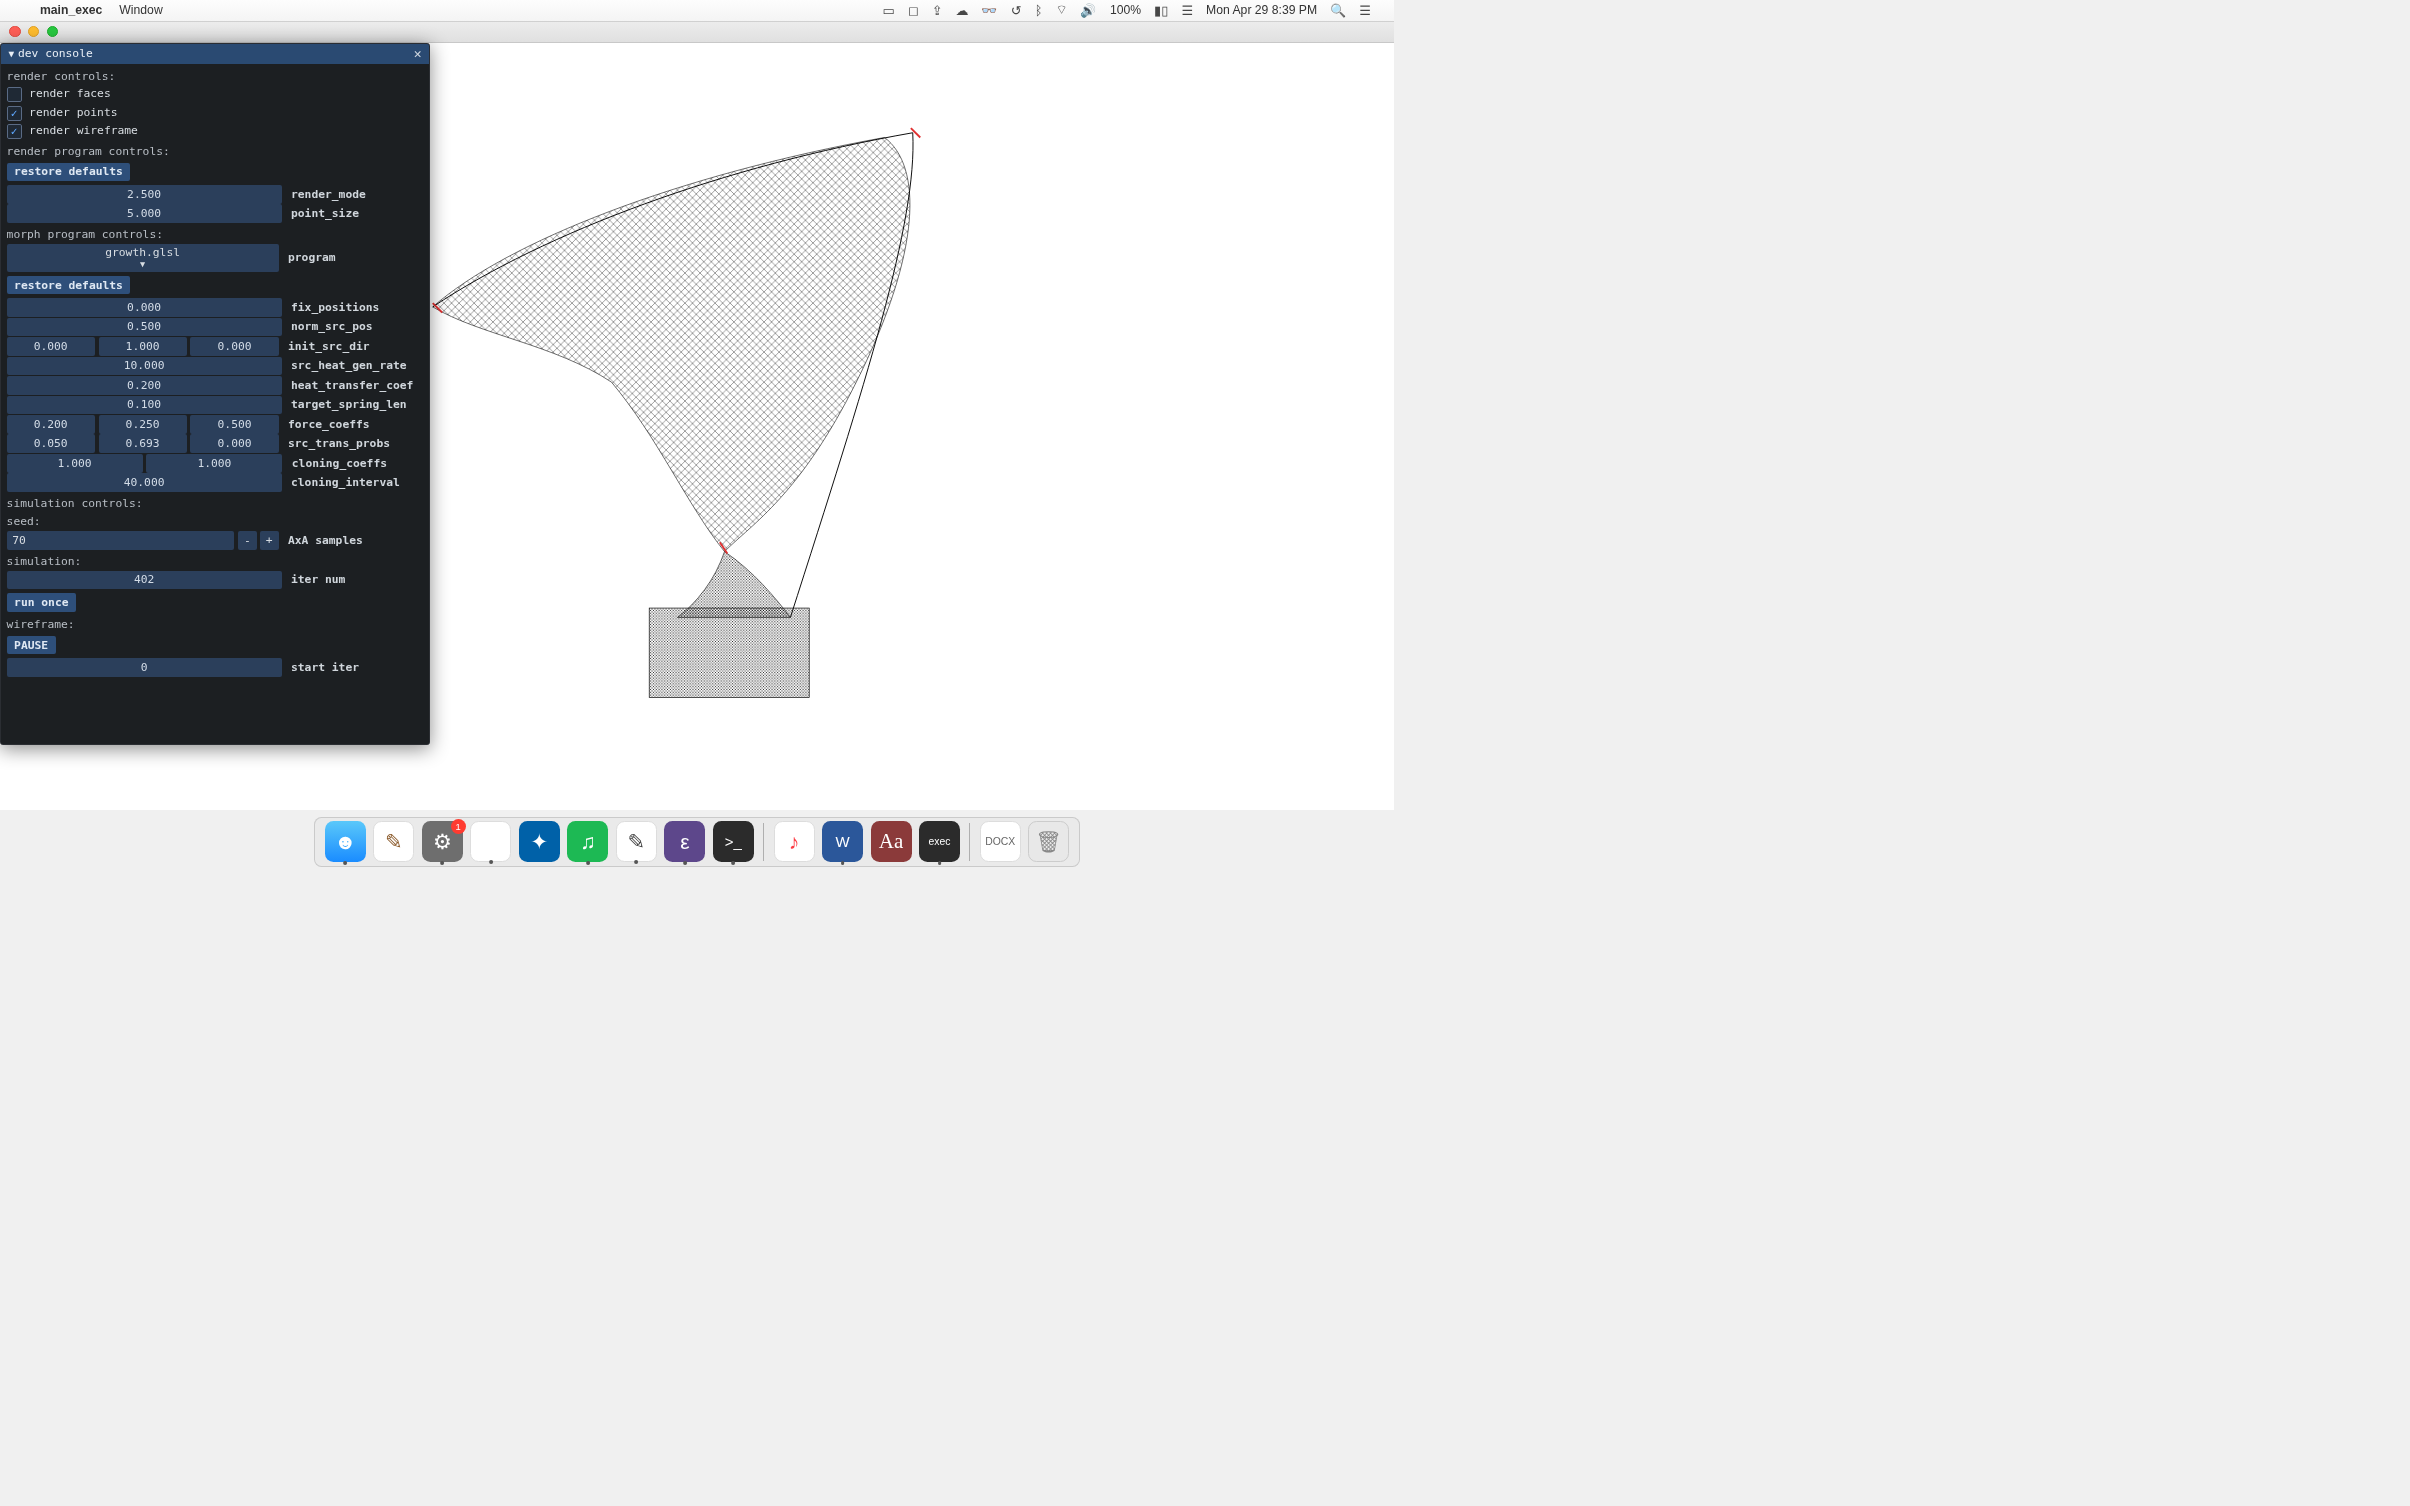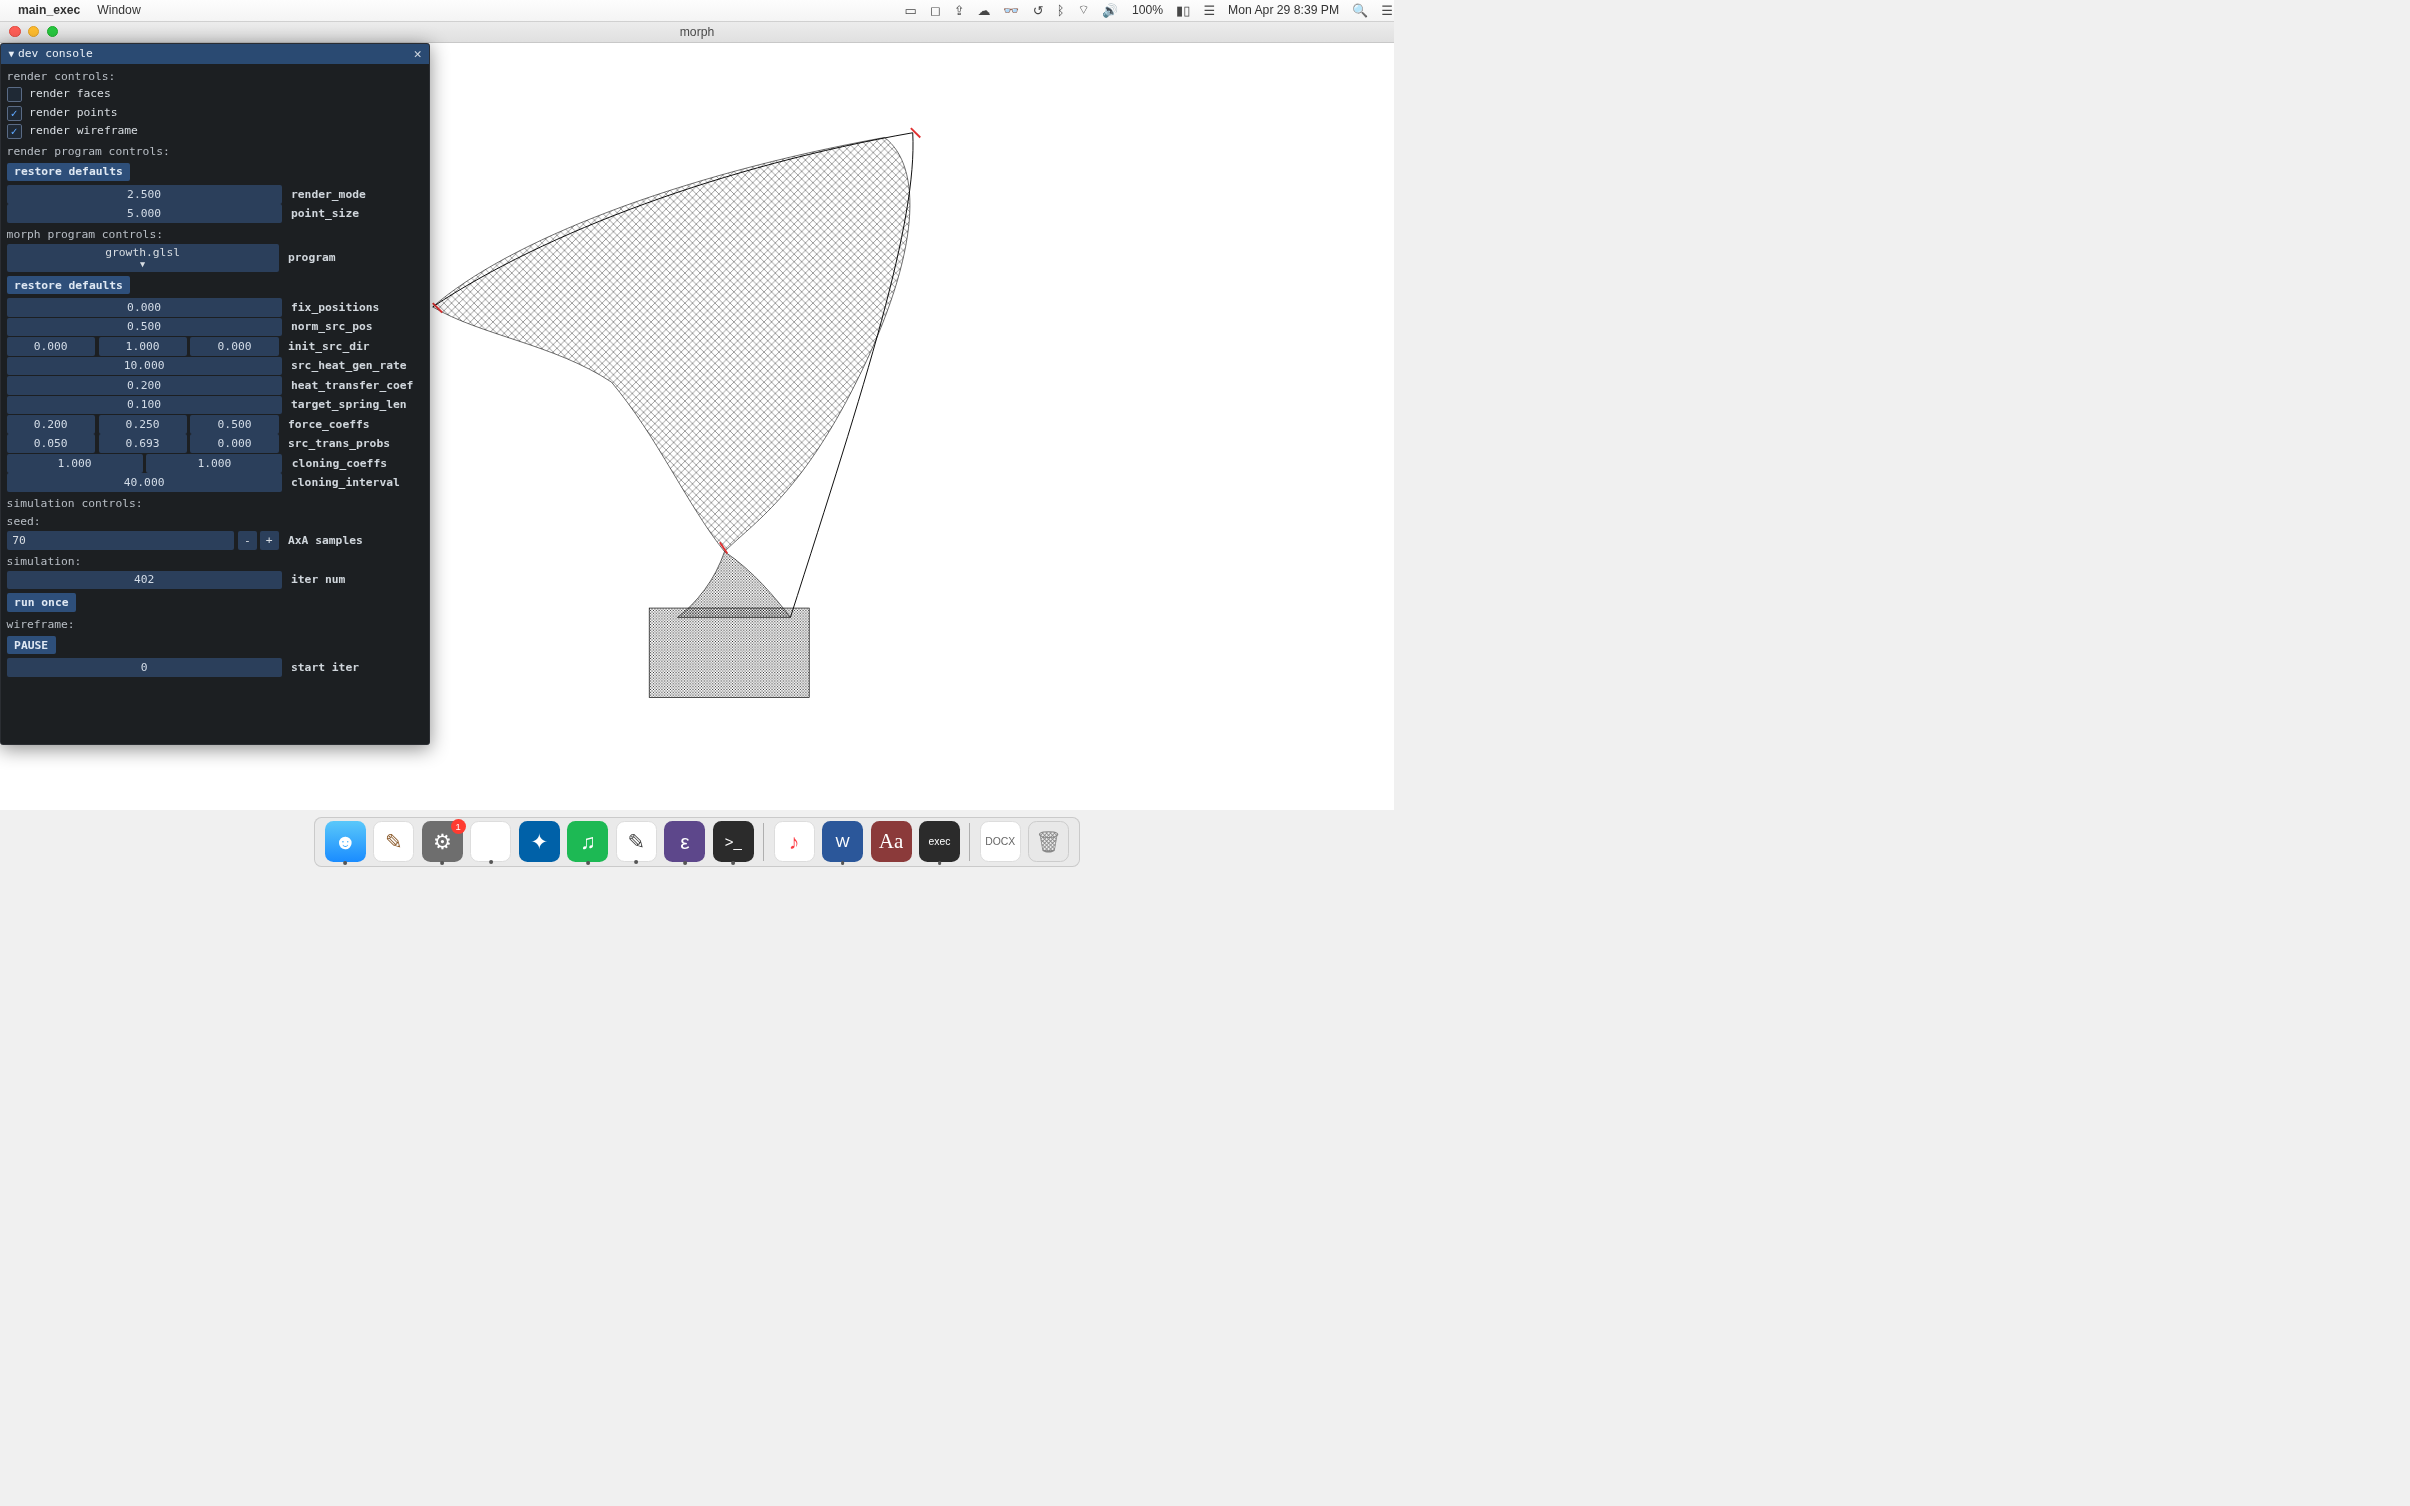--- a/index.html
+++ b/index.html
@@ -11,21 +11,21 @@
   height: 871px;
   position: relative;
 }
 
 
 .menubar {
   height: 21.7px;
   background: linear-gradient(#fdfdfd, #f4f4f4);
   border-bottom: 0.9px solid #d0d0d0;
   display: flex;
-  padding: 0 1px;
+  padding: 0 23px;
   font-size: 12.2px;
   color: #333;
   justify-content: space-between;
 }
 .menubar-left { display: flex; align-items: center; gap: 17px; }
 .menubar-left .apple { font-size: 14px; }
 .menubar-left .appname { font-weight: 600; }
 .menubar-right { display: flex; align-items: center; gap: 13px; font-size: 12.2px; }
 .menubar-right .icon { font-size: 13px; opacity: .9; }
 
@@ -195,21 +195,20 @@
     <span class="icon">☰</span>
   </div>
 </div>
 
 <div class="window-titlebar">
   <div class="traffic-lights">
     <div class="dot red"></div>
     <div class="dot yellow"></div>
     <div class="dot green"></div>
   </div>
-  <div class="window-title">morph</div>
 </div>
 
 <div class="app-body">
 
   <div class="viewport">
     <svg width="659" height="640" viewBox="0 0 700 680">
       <defs>
         <pattern id="mesh" width="8" height="8" patternUnits="userSpaceOnUse">
           <path d="M0 0 L8 8 M8 0 L0 8" stroke="#000" stroke-width="0.4"></path>
         </pattern>

